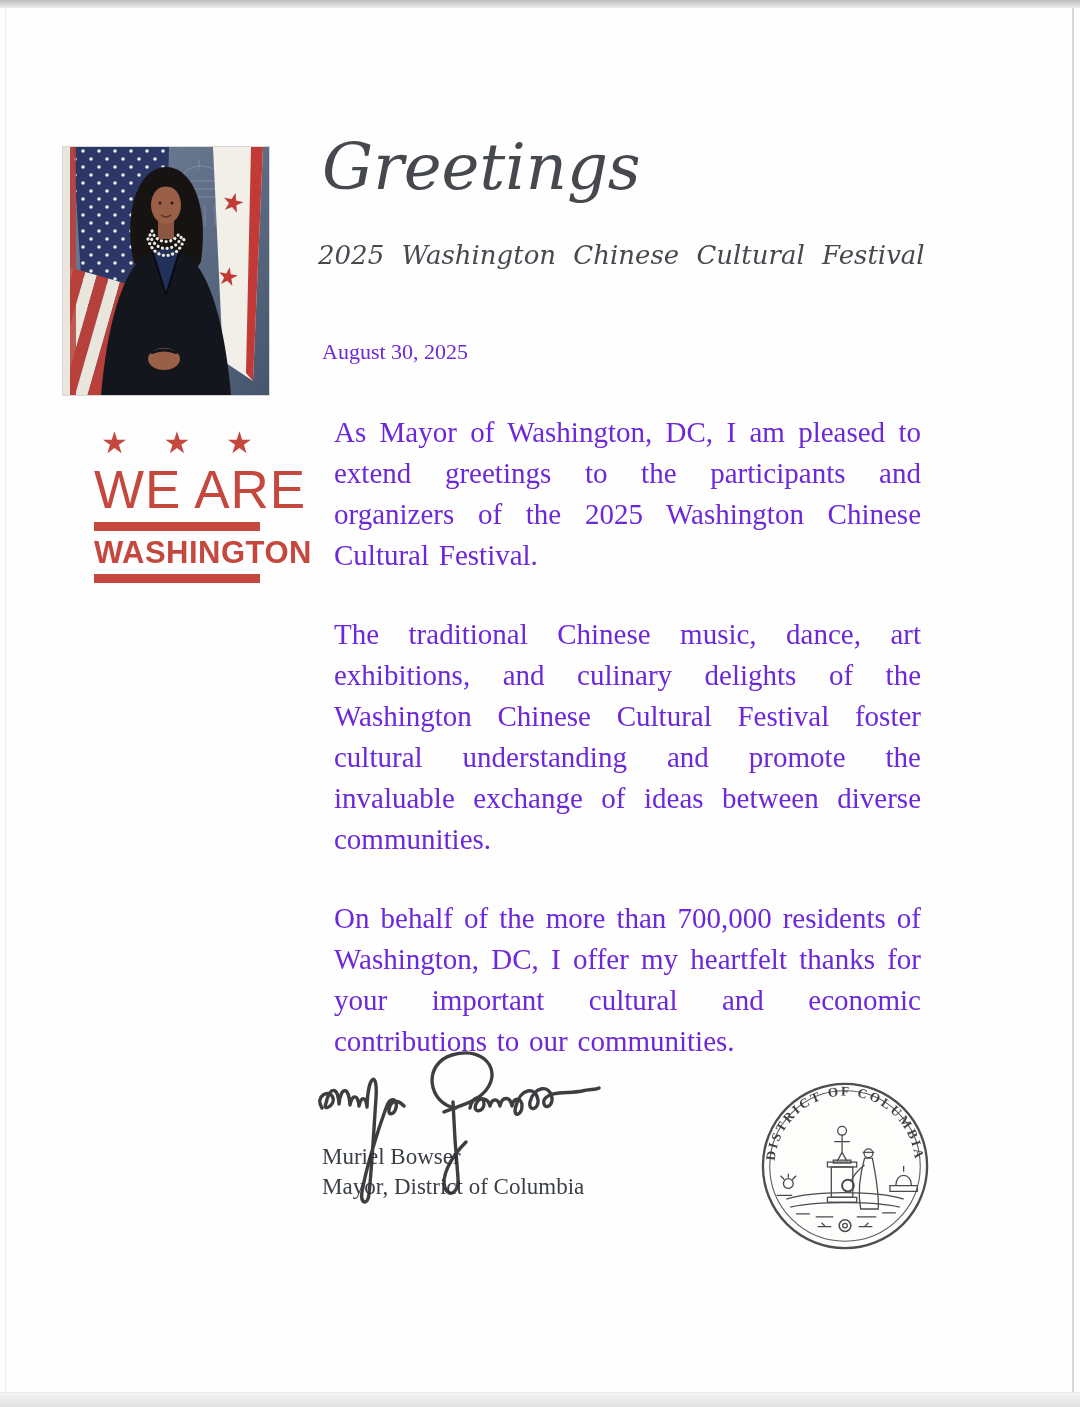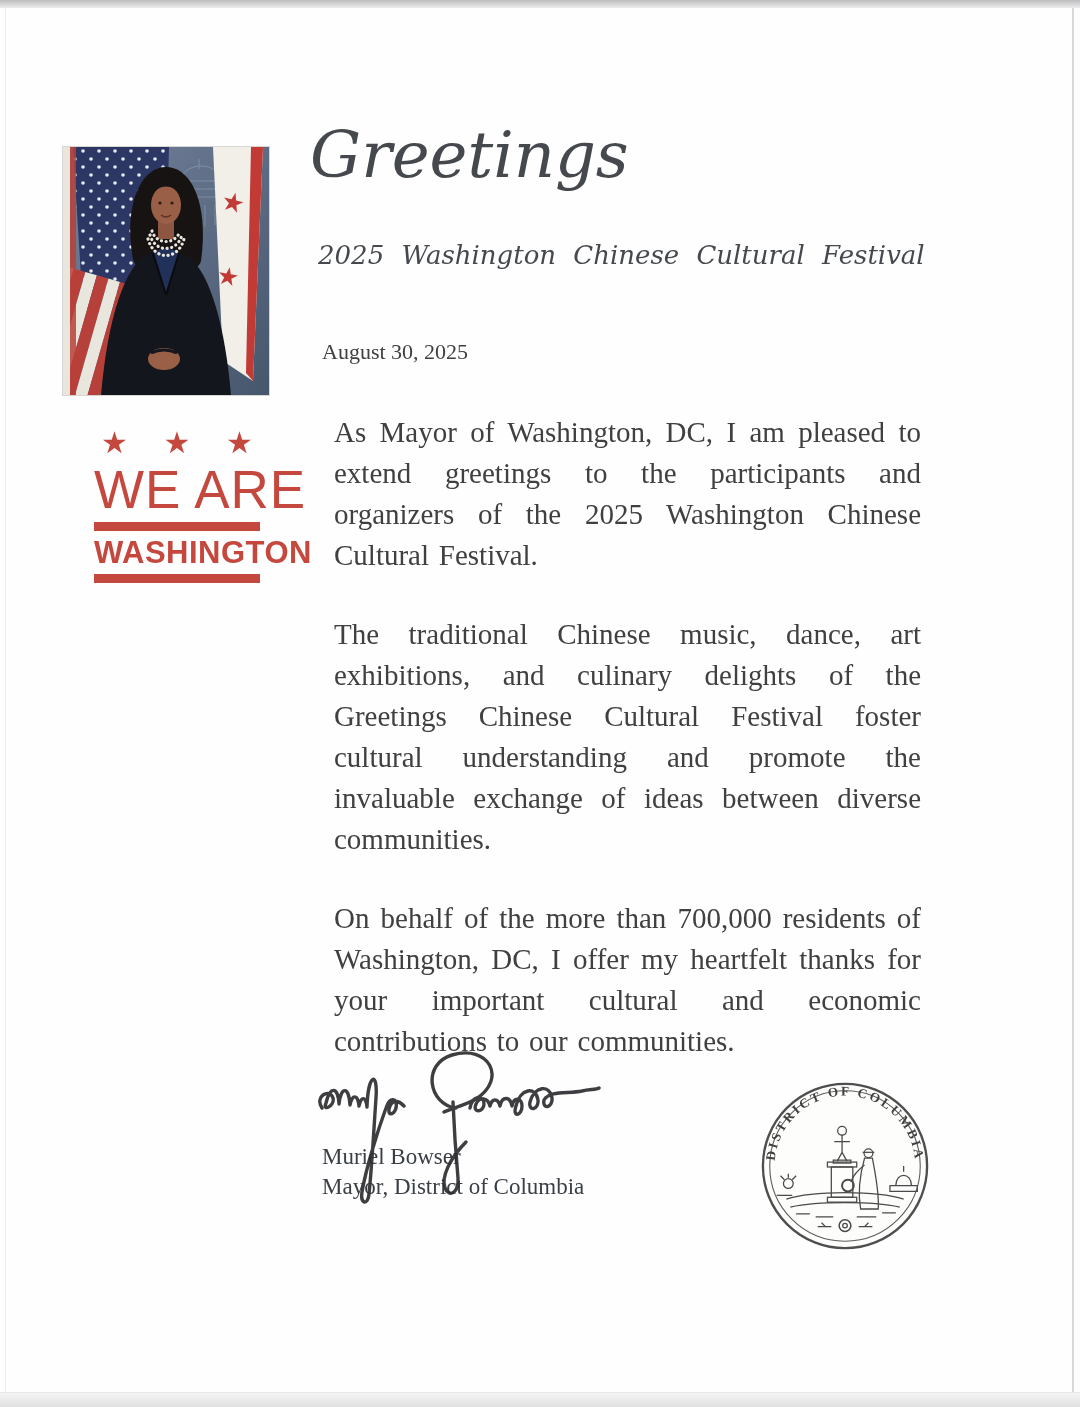--- a/index.html
+++ b/index.html
@@ -24,28 +24,28 @@
   .logo .stars{display:flex;justify-content:space-between;padding:0 7px;
         font-size:30px;line-height:1;}
   .logo .weare{font-size:53px;line-height:1;letter-spacing:1px;margin-top:5px;white-space:nowrap;}
   .logo .bar{height:9px;background:#c5483f;margin:6px 0;}
   .logo .washington{font-size:31px;font-weight:700;letter-spacing:.5px;line-height:1;white-space:nowrap;}
   .logo .dc{font-size:104px;font-weight:700;line-height:.8;letter-spacing:1px;margin-top:3px;
         color:transparent;-webkit-text-stroke:5px #c5483f;}
   @supports not (-webkit-text-stroke: 1px red){.logo .dc{color:#c5483f;}}
 
   
-  .greeting{position:absolute;left:310px;top:118px;margin:0;font-weight:normal;
+  .greeting{position:absolute;left:310px;top:118px;margin:12px;font-weight:normal;
         font-family:"DejaVu Serif", serif;font-style:italic;font-size:64px;color:#45494e;}
   .event{position:absolute;left:318px;top:240px;margin:0;font-weight:normal;
         font-family:"DejaVu Serif", serif;font-style:italic;font-size:26px;
         word-spacing:9px;color:#45494e;white-space:nowrap;}
 
   
-  .letter-body{position:absolute;left:322px;top:338px;width:599px;color:#404040;}
+  .letter-body{position:absolute;left:322px;top:338px;width:599px;color:#6d28d9;}
   .date{font-size:22px;line-height:28px;margin:0 0 46px 0;}
   .para{font-size:29px;line-height:41px;margin:0 0 38px 12px;text-align:justify;
         word-spacing:2.5px;}
 
   
   .signature{position:absolute;left:306px;top:1046px;z-index:3;pointer-events:none;}
   .closing{position:absolute;left:322px;top:1142px;font-size:23px;line-height:30px;color:#3a3f46;z-index:2;}
 
   
   .seal{position:absolute;left:759px;top:1080px;}
@@ -136,21 +136,21 @@
     <div class="washington">WASHINGTON</div>
     <div class="bar"></div>
   </div>
 
   <h1 class="greeting">Greetings</h1>
   <h2 class="event">2025 Washington Chinese Cultural Festival</h2>
 
   <div class="letter-body">
     <p class="date">August 30, 2025</p>
     <p class="para">As Mayor of Washington, DC, I am pleased to extend greetings to the participants and organizers of the 2025 Washington Chinese Cultural Festival.</p>
-    <p class="para">The traditional Chinese music, dance, art exhibitions, and culinary delights of the Greetings Chinese Cultural Festival foster cultural understanding and promote the invaluable exchange of ideas between diverse communities.</p>
+    <p class="para">The traditional Chinese music, dance, art exhibitions, and culinary delights of the Washington Chinese Cultural Festival foster cultural understanding and promote the invaluable exchange of ideas between diverse communities.</p>
     <p class="para">On behalf of the more than 700,000 residents of Washington, DC, I offer my heartfelt thanks for your important cultural and economic contributions to our communities.</p>
   </div>
 
   <svg class="signature" width="300" height="170" viewBox="0 0 300 170">
     <g fill="none" stroke="#2e2e32" stroke-width="3.4" stroke-linecap="round" stroke-linejoin="round" opacity="0.92">
       <path d="M16,62 C8,50 24,42 27,52 C29,60 16,66 20,57
                C24,40 32,40 33,58 C35,40 43,40 44,59
                C46,48 52,48 53,60 C55,50 60,50 61,61
                C62,28 72,24 70,52 C68,80 66,120 63,148
                C62,160 54,158 56,146 C60,122 72,84 80,62

